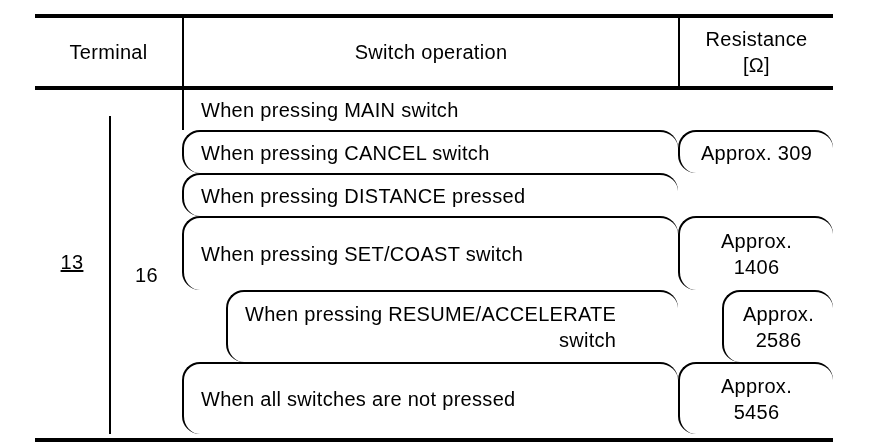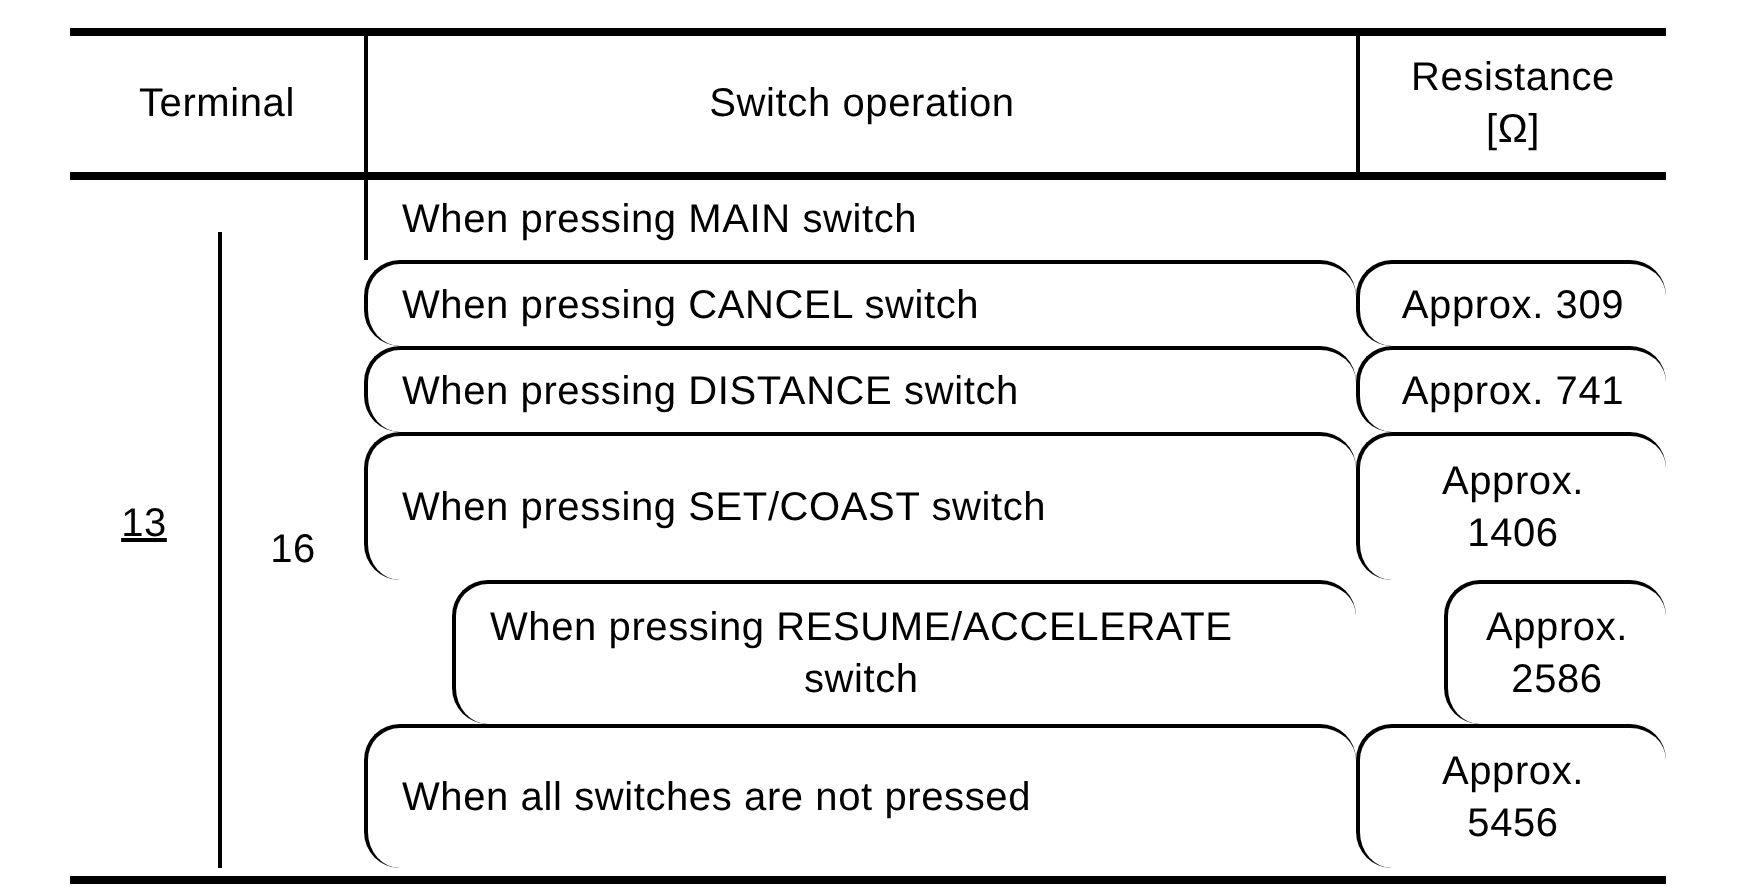--- a/index.html
+++ b/index.html
@@ -27,21 +27,21 @@
     font-size: 20px;
     letter-spacing: 0.3px;
     line-height: 1.3;
   }
   .cell {
     display: flex;
     align-items: center;
     background: #ffffff;
   }
   .c-center { justify-content: center; text-align: center; }
-  .c-left   { justify-content: flex-start; text-align: center; padding-left: 17px; padding-right: 0; }
+  .c-left   { justify-content: flex-start; text-align: right; padding-left: 17px; padding-right: 0; }
   .bl { border-left: 2px solid #000; }
   .bt { border-top: 2px solid #000; border-radius: 18px; }
   .hb { border-bottom: 4px solid #000; }
   .prewrap { white-space: pre-line; }
 
   .hdr-terminal   { grid-column: 1 / 3; grid-row: 1; }
   .hdr-operation  { grid-column: 3; grid-row: 1; }
   .hdr-resistance { grid-column: 4; grid-row: 1; }
   .term-a { grid-column: 1; grid-row: 2 / 8; text-decoration: underline; }
   .term-b { grid-column: 2; grid-row: 2 / 8; margin-top: 26px; }
@@ -62,22 +62,21 @@
 [Ω]</div>
 
     <div class="cell c-center term-a">13</div>
     <div class="cell c-center bl term-b">16</div>
 
     <div class="cell c-left bl op r1">When pressing MAIN switch</div>
 
     <div class="cell c-left bl bt op r2">When pressing CANCEL switch</div>
     <div class="cell c-center bl bt prewrap res r2">Approx. 309</div>
 
-    <div class="cell c-left bl bt op r3">When pressing DISTANCE switch</div>
-    <div class="cell c-center bl bt prewrap res r3">Approx. 741</div>
+    <div class="cell c-left bl bt op r3">When pressing DISTANCE pressed</div>
 
     <div class="cell c-left bl bt op r4">When pressing SET/COAST switch</div>
     <div class="cell c-center bl bt prewrap res r4">Approx.
 1406</div>
 
     <div class="cell c-left bl bt prewrap op r5">When pressing RESUME/ACCELERATE
 switch</div>
     <div class="cell c-center bl bt prewrap res r5">Approx.
 2586</div>
 

